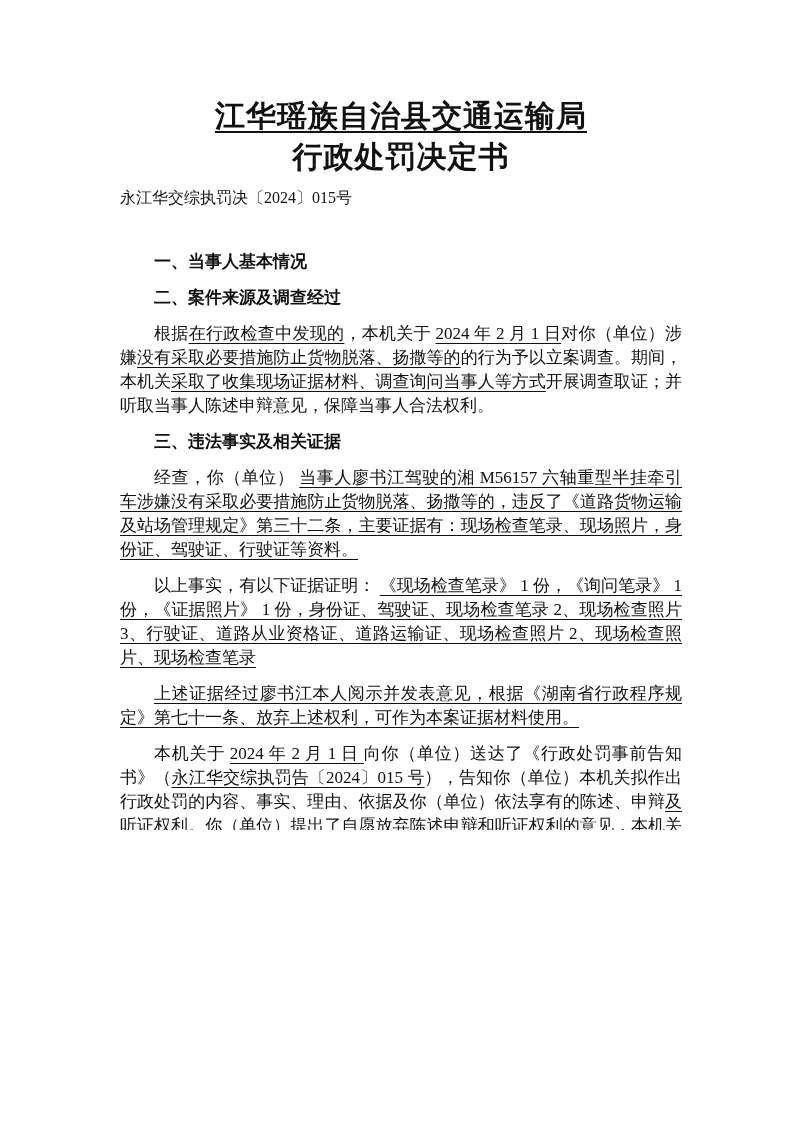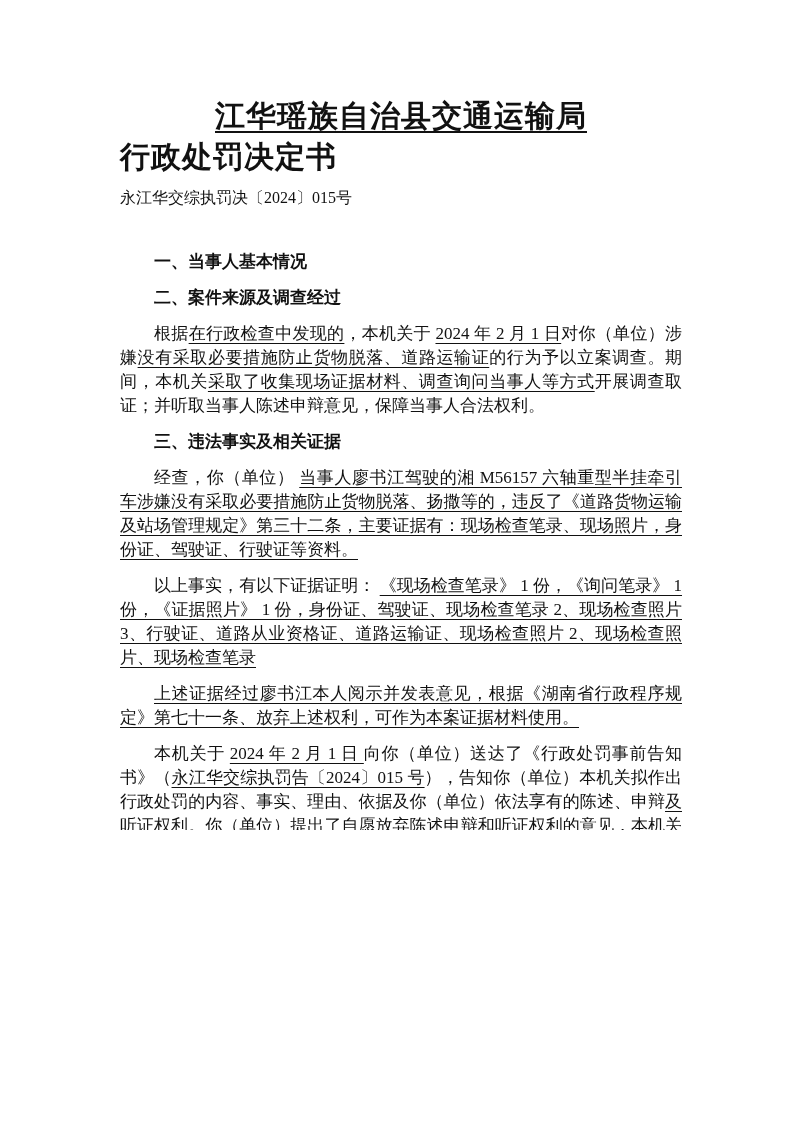--- a/index.html
+++ b/index.html
@@ -24,21 +24,21 @@
     text-align: center;
     font-size: 30px;
     font-weight: bold;
     line-height: 40px;
     letter-spacing: 1px;
     text-decoration: underline;
     text-decoration-thickness: 2px;
     text-underline-offset: 5px;
   }
   .title-line2 {
-    text-align: left;
+    text-align: center;
     font-size: 30px;
     font-weight: bold;
     line-height: 42px;
     letter-spacing: 1px;
   }
   .doc-number {
     margin-top: 8px;
     text-align: left;
     font-size: 16px;
     line-height: 24px;
@@ -89,21 +89,21 @@
 <div class="page">
   <div class="content">
 
     <div class="title-line1">江华瑶族自治县交通运输局</div>
     <div class="title-line2">行政处罚决定书</div>
     <div class="doc-number">永江华交综执罚决〔2024〕015号</div>
 
     <div class="heading first">一、当事人基本情况</div>
 
     <div class="heading">二、案件来源及调查经过</div>
-    <div class="para"><span>根据</span><span class="u">在行政检查中发现的</span><span>，本机关于 </span><span class="u">2024 年 2 月 1 日</span><span>对你（单位）涉嫌</span><span class="u">没有采取必要措施防止货物脱落、道路运输证</span><span>的行为予以立案调查。期间，本机关</span><span class="u">采取了收集现场证据材料、调查询问当事人等方式</span><span>开展调查取证；并听取当事人陈述申辩意见，保障当事人合法权利。</span></div>
+    <div class="para"><span>根据</span><span class="u">在行政检查中发现的</span><span>，本机关于 </span><span class="u">2024 年 2 月 1 日</span><span>对你（单位）涉嫌</span><span class="u">没有采取必要措施防止货物脱落、扬撒等的</span><span>的行为予以立案调查。期间，本机关</span><span class="u">采取了收集现场证据材料、调查询问当事人等方式</span><span>开展调查取证；并听取当事人陈述申辩意见，保障当事人合法权利。</span></div>
 
     <div class="heading">三、违法事实及相关证据</div>
     <div class="para"><span>经查，你（单位） </span><span class="u">当事人廖书江驾驶的湘 M56157 六轴重型半挂牵引车涉嫌没有采取必要措施防止货物脱落、扬撒等的，违反了《道路货物运输及站场管理规定》第三十二条，主要证据有：现场检查笔录、现场照片，身份证、驾驶证、行驶证等资料。</span></div>
     <div class="para"><span>以上事实，有以下证据证明： </span><span class="u">《现场检查笔录》 1 份，《询问笔录》 1 份，《证据照片》 1 份，身份证、驾驶证、现场检查笔录 2、现场检查照片 3、行驶证、道路从业资格证、道路运输证、现场检查照片 2、现场检查照片、现场检查笔录</span></div>
     <div class="para"><span class="u">上述证据经过廖书江本人阅示并发表意见，根据《湖南省行政程序规定》第七十一条、放弃上述权利，可作为本案证据材料使用。</span></div>
 
     <div class="para"><span>本机关于 </span><span class="u">2024 年 2 月 1 日 </span><span>向你（单位）送达了《行政处罚事前告知书》（</span><span class="u">永江华交综执罚告〔2024〕015 号</span><span>），告知你（单位）本机关拟作出行政处罚的内容、事实、理由、依据及你（单位）依法享有的陈述、申辩</span><span class="u">及听证</span><span>权利。你（单位）</span><span class="u">提出了自愿放弃陈述申辩和听证权利的意见，本机关视为你（单位）放弃上述权利。</span></div>
 
     <div class="heading">五、行政处罚依据及决定</div>
   </div>

